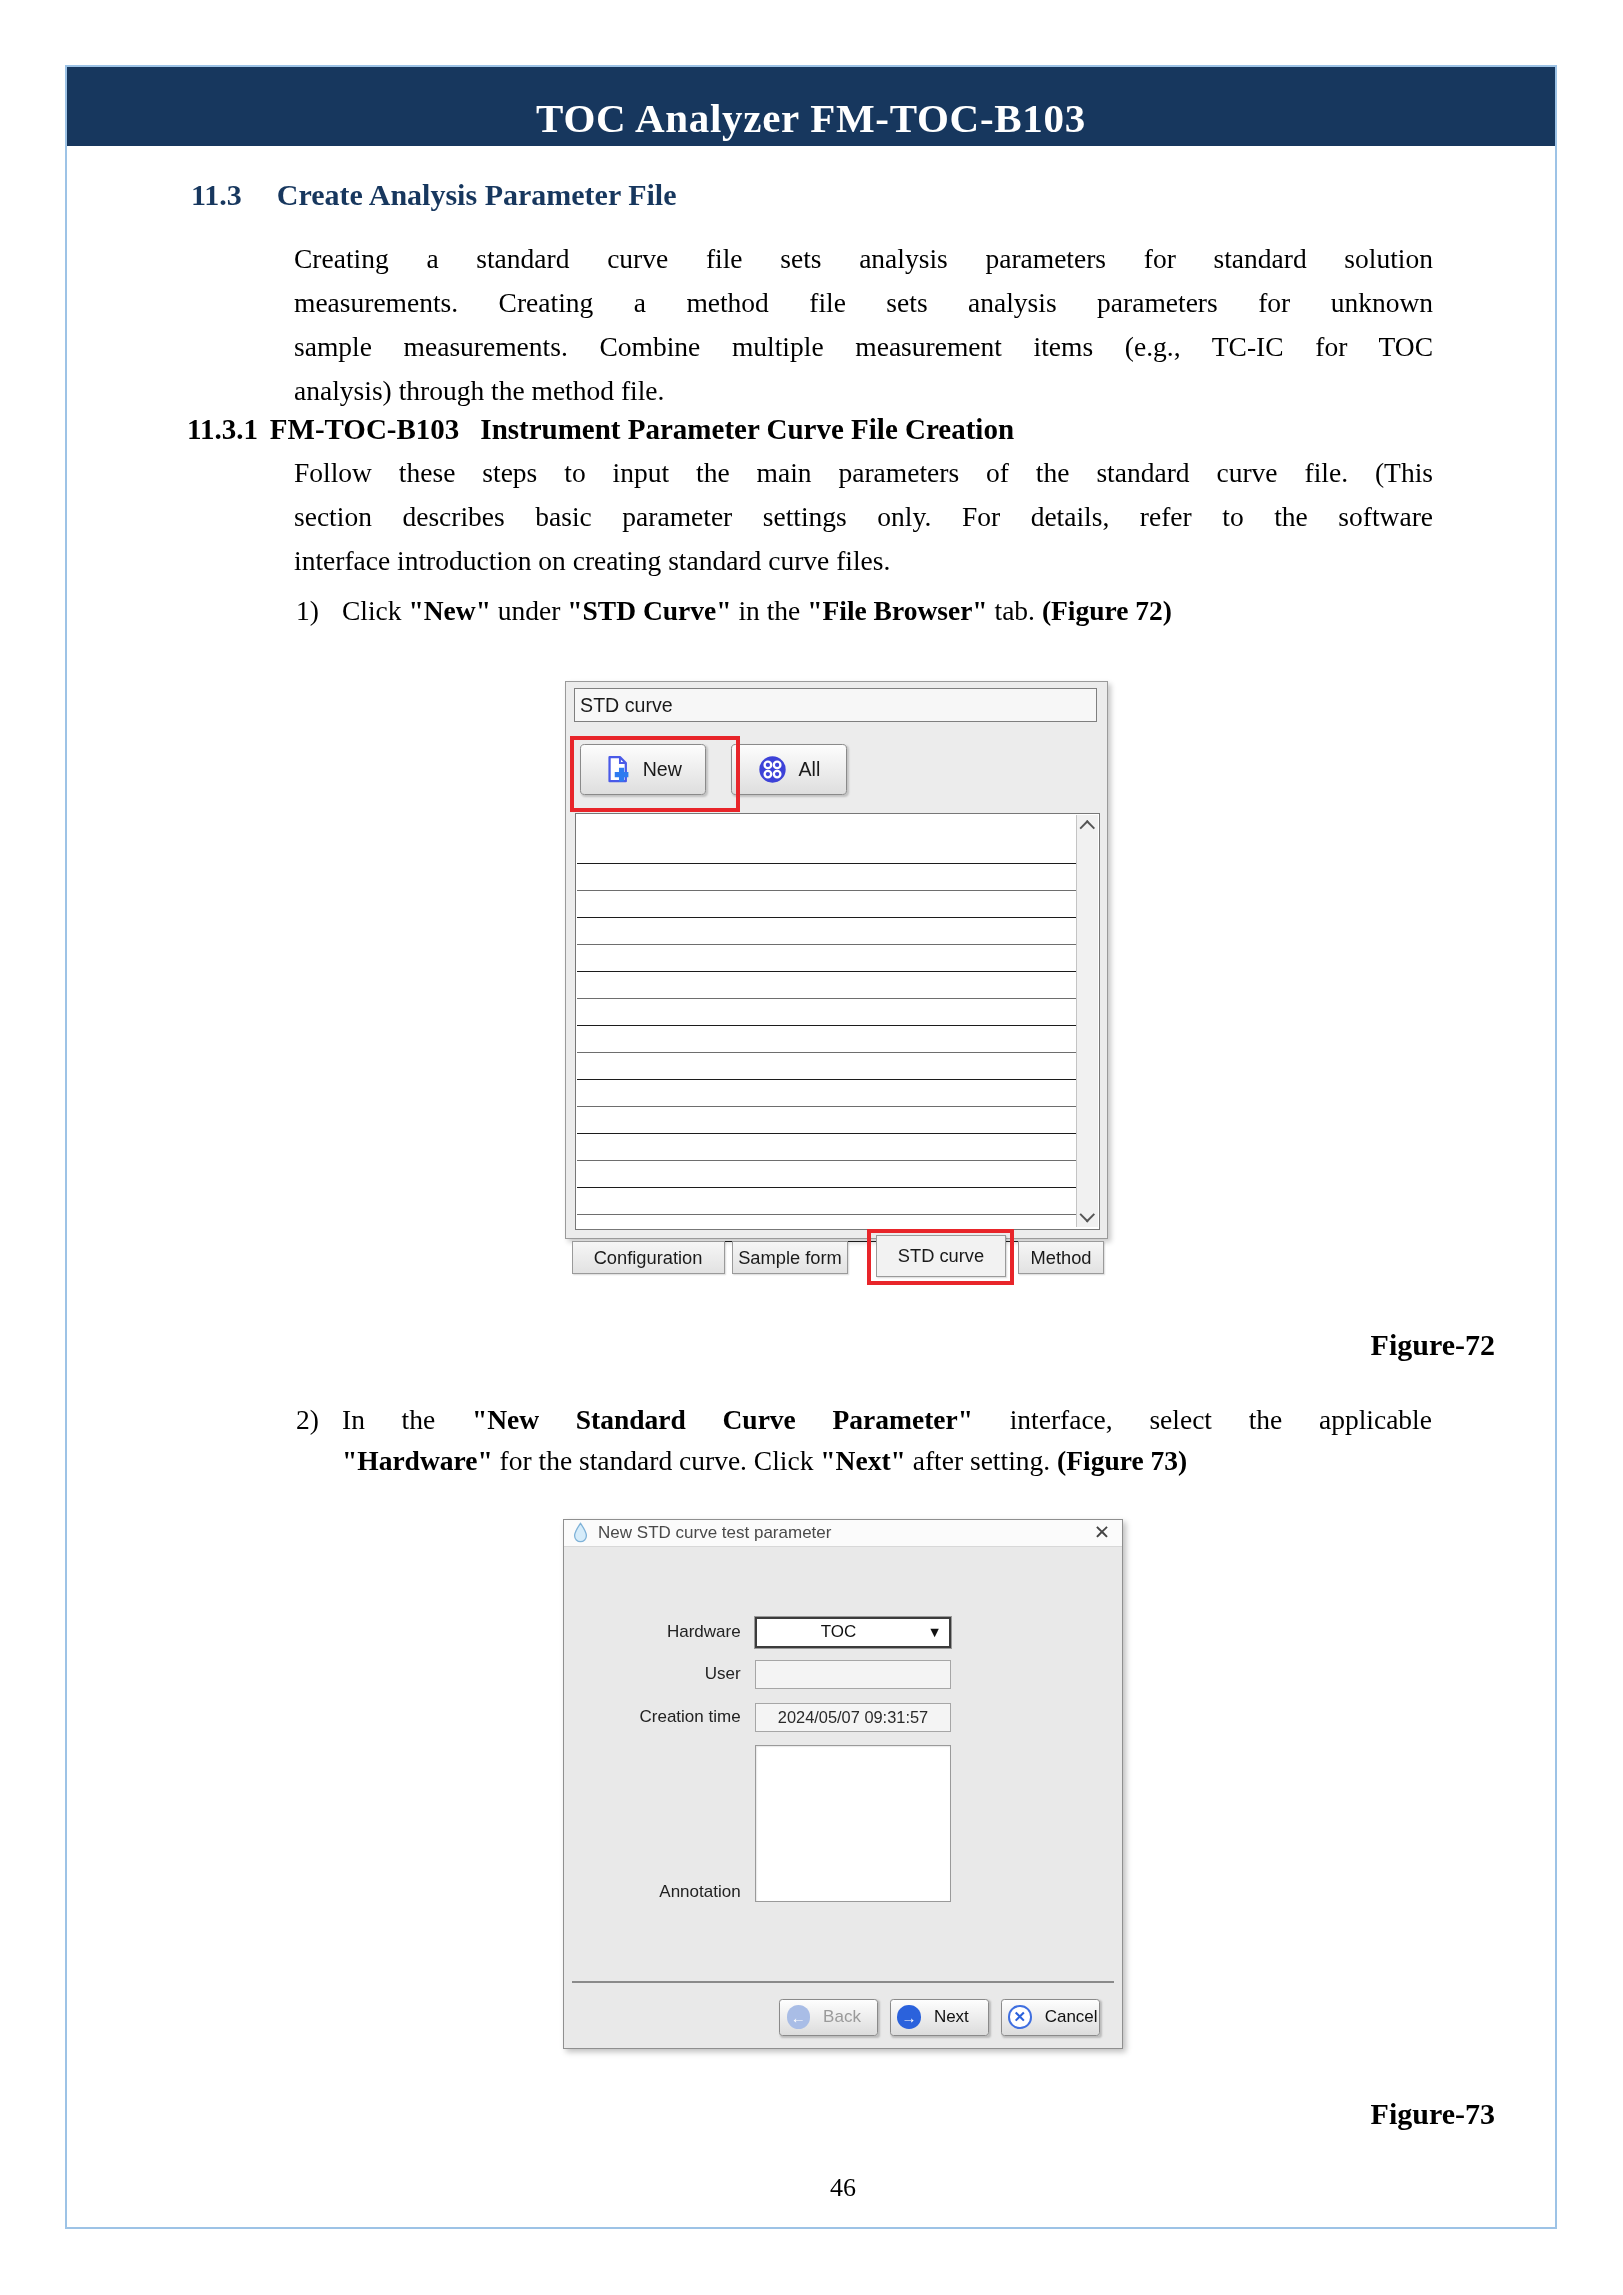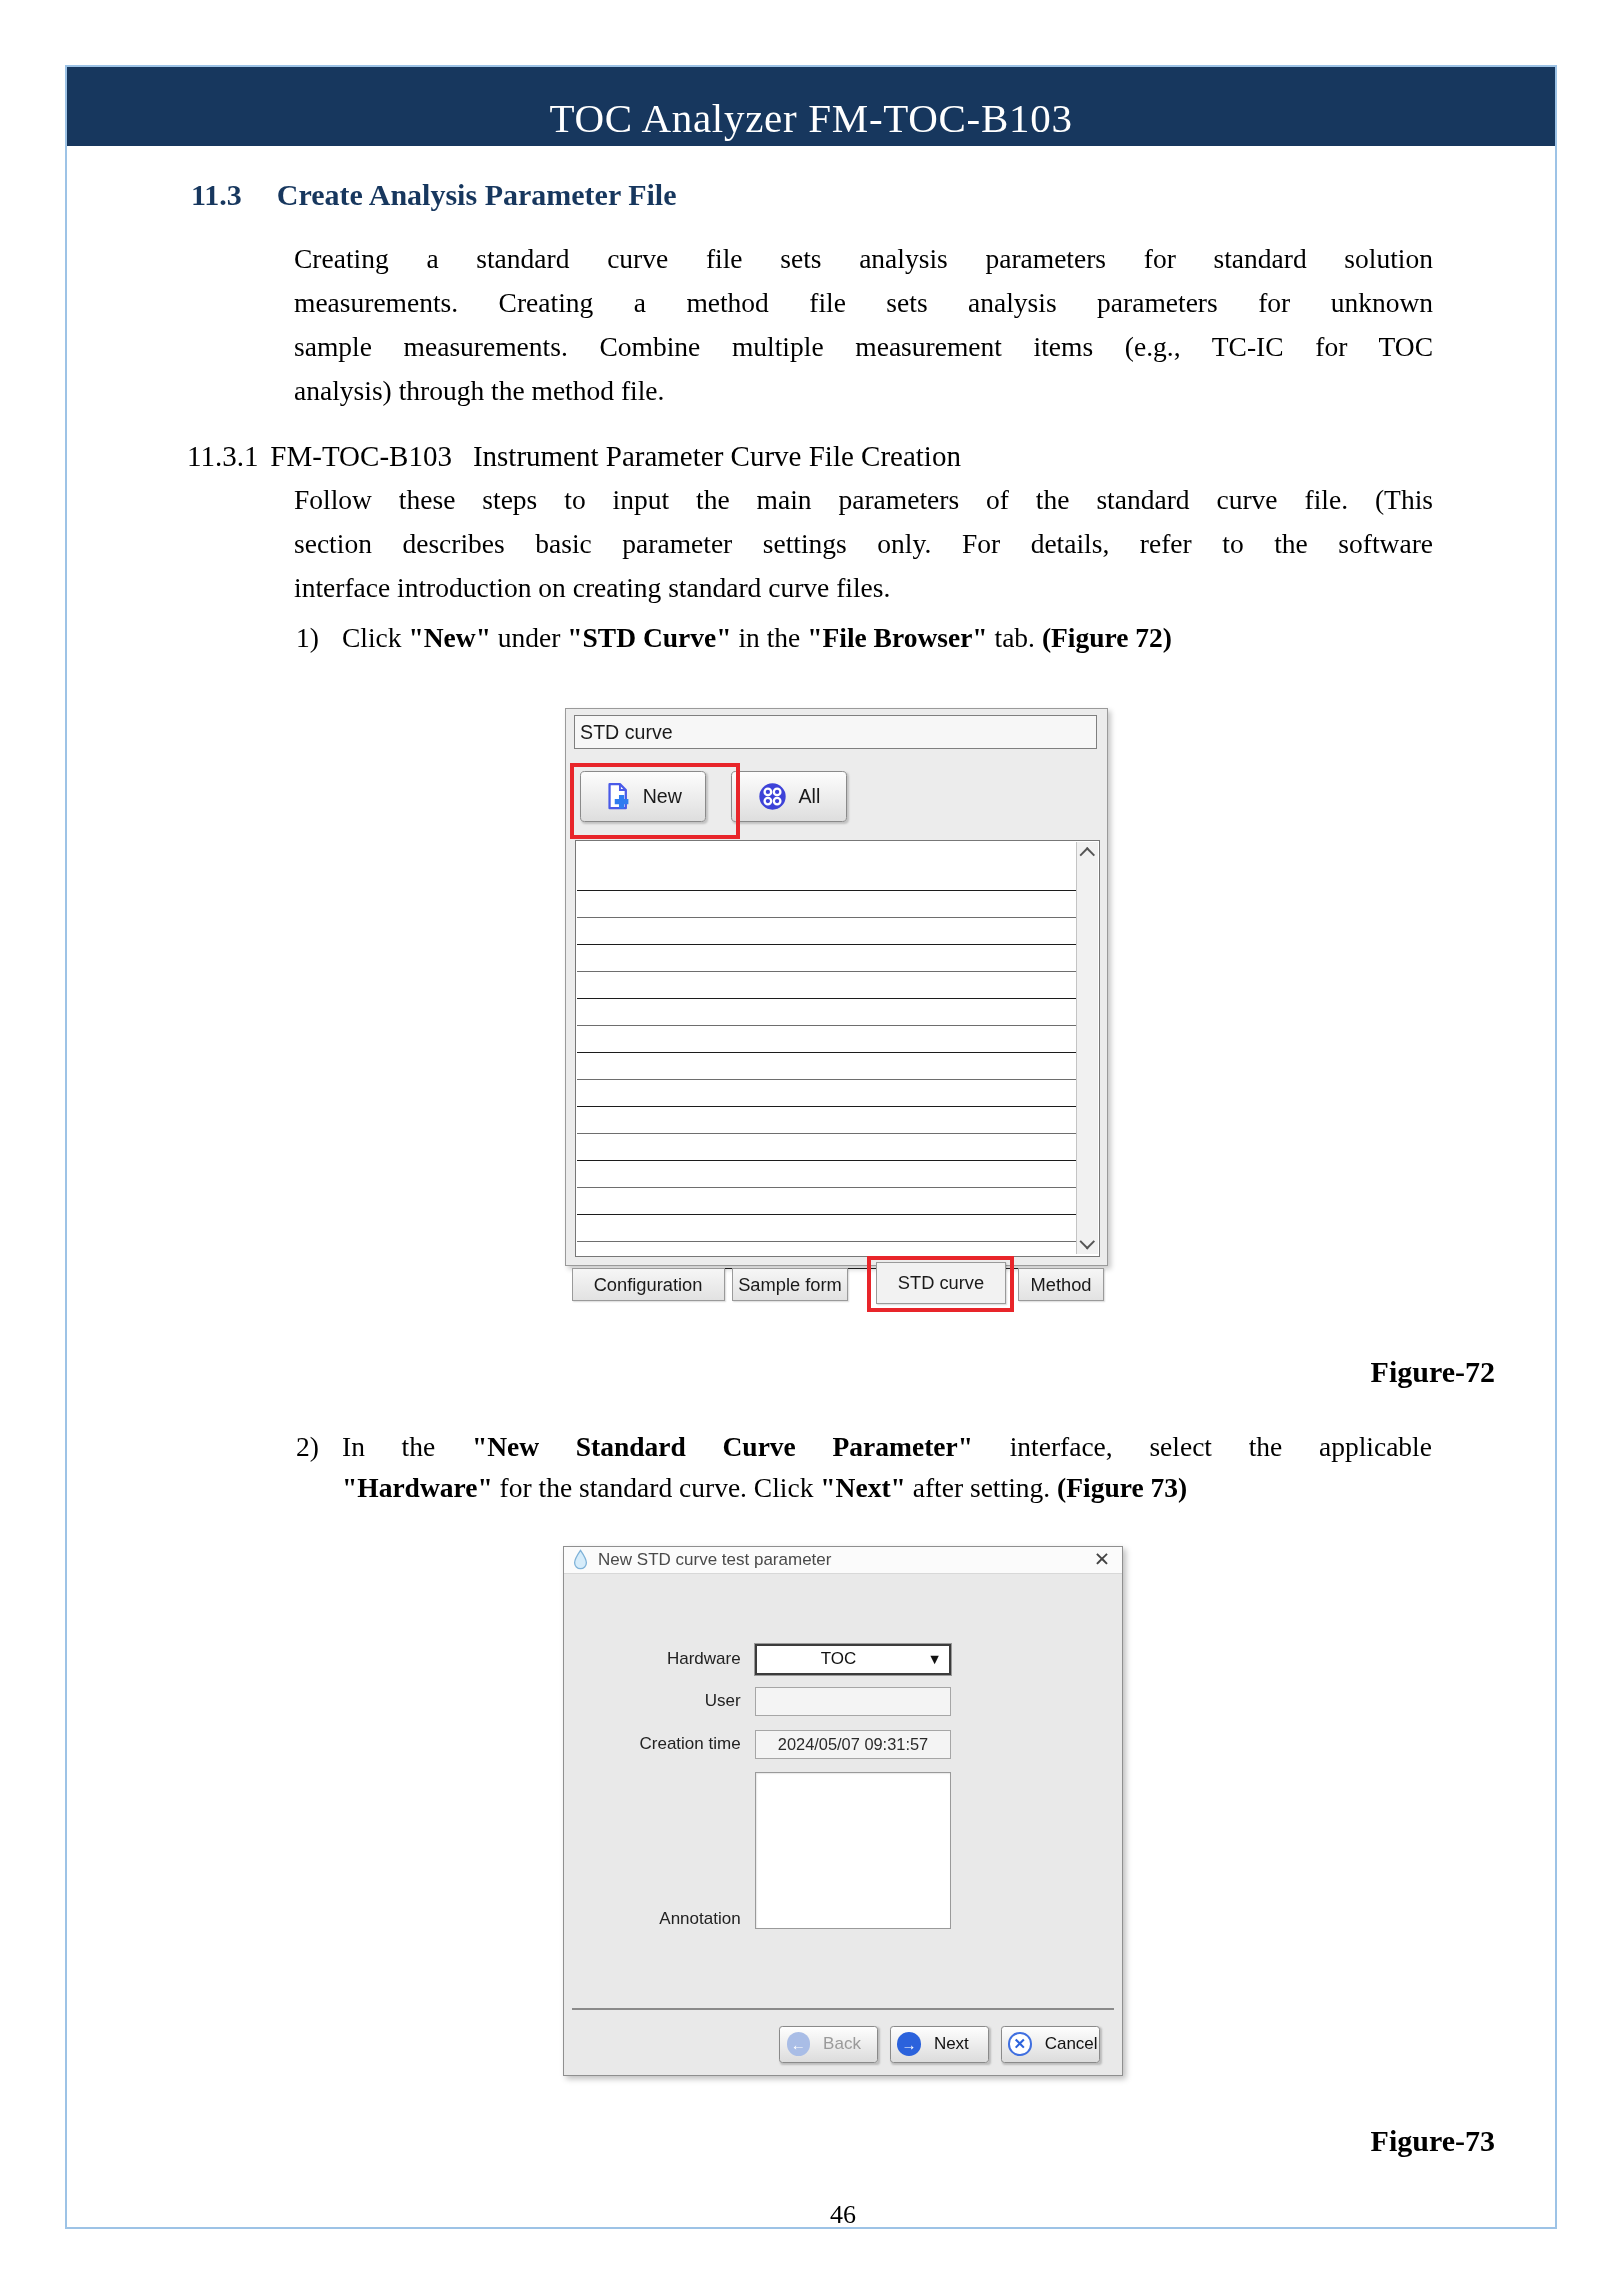--- a/index.html
+++ b/index.html
@@ -2,28 +2,28 @@
 <html style="font-size:10.5px"><head>
 <meta charset="utf-8">
 <style>
   html,body{margin:0;padding:0;background:#ffffff;}
   .page{position:relative;width:1623px;height:2295px;background:#ffffff;overflow:hidden;
         font-family:"Liberation Serif",serif;color:#000;}
   .frame{position:absolute;left:65px;top:65px;width:1488px;height:2160px;
          border:2px solid #9dc3e6;background:#ffffff;}
   
   .hdr{height:79px;background:#17375e;display:flex;align-items:center;justify-content:center;}
-  .hdr span{color:#ffffff;font-weight:normal;font-size:41px;letter-spacing:0.7px;margin-top:22px;}
+  .hdr span{color:#ffffff;font-weight:bold;font-size:41px;letter-spacing:0.7px;margin-top:22px;}
   
   .content{padding:0 60px 0 124px;}
   .h1{margin-top:32px;display:flex;gap:35px;font-size:30px;font-weight:bold;color:#17375e;}
   .para{margin-left:103px;width:1139px;font-size:27.5px;line-height:44px;margin-top:25px;}
   .jline{text-align:justify;text-align-last:justify;white-space:nowrap;}
   .jlast{text-align:left;white-space:nowrap;}
-  .h2{margin-top:27px;margin-left:-3.9px;display:flex;gap:11.8px;font-size:29px;font-weight:normal;color:#000;}
+  .h2{margin-top:0;margin-left:-3.9px;display:flex;gap:11.8px;font-size:29px;font-weight:bold;color:#000;}
   .h2 .mdl{margin-right:9.2px;}
   .step{position:relative;margin-left:105px;width:1136px;padding-left:46px;box-sizing:border-box;
         font-size:27.5px;line-height:41px;margin-top:6.5px;}
   .step .marker{position:absolute;left:0;top:0;}
   b{font-weight:bold;}
   .caption{text-align:right;font-size:30px;font-weight:bold;margin-top:42px;}
   .pagenum{text-align:center;font-size:26px;margin-top:42px;}
   
   .fig72{position:relative;width:543px;height:605px;margin:50px auto 0 auto;
          font-family:"Liberation Sans",sans-serif;padding-left:13px;}

